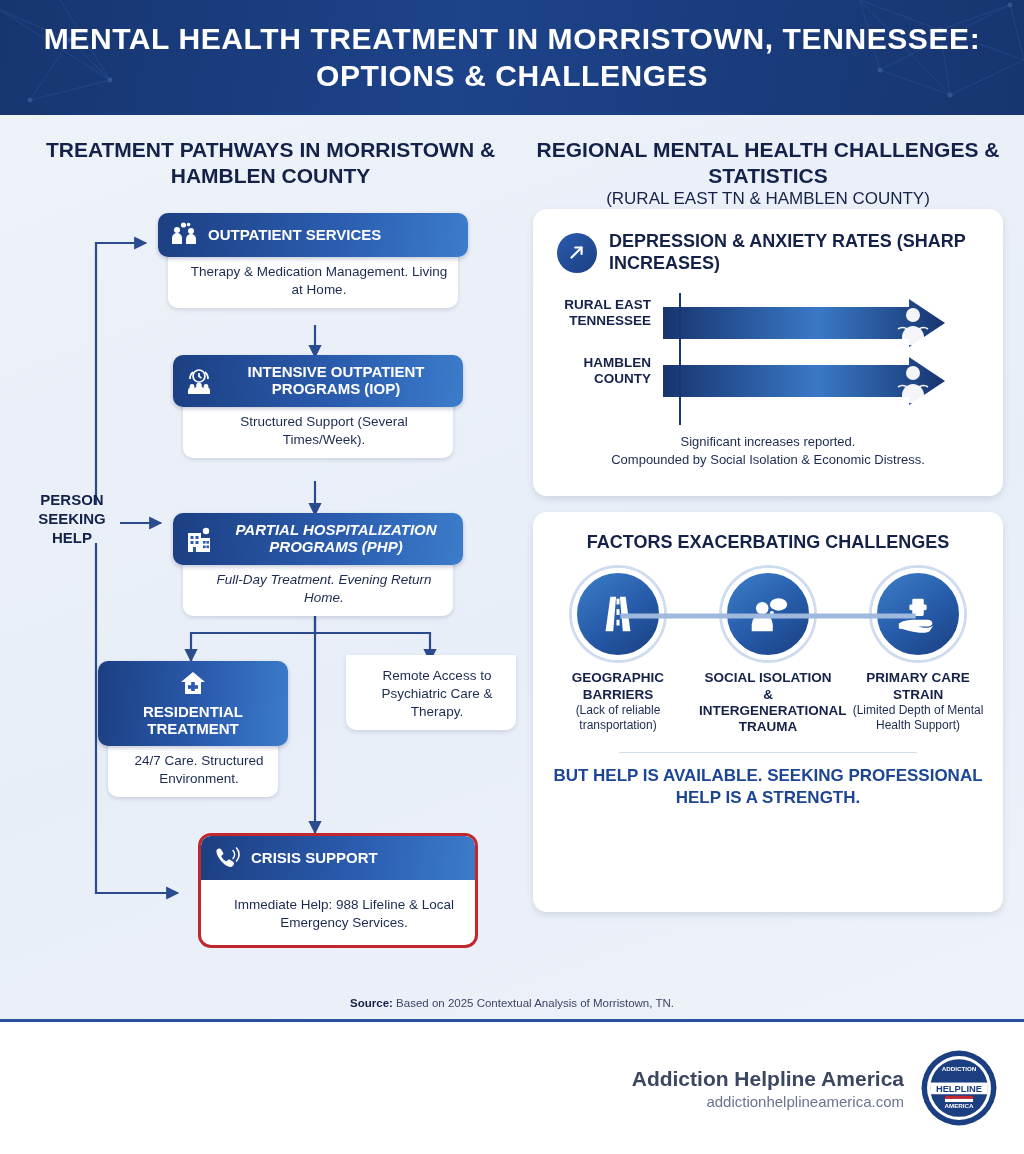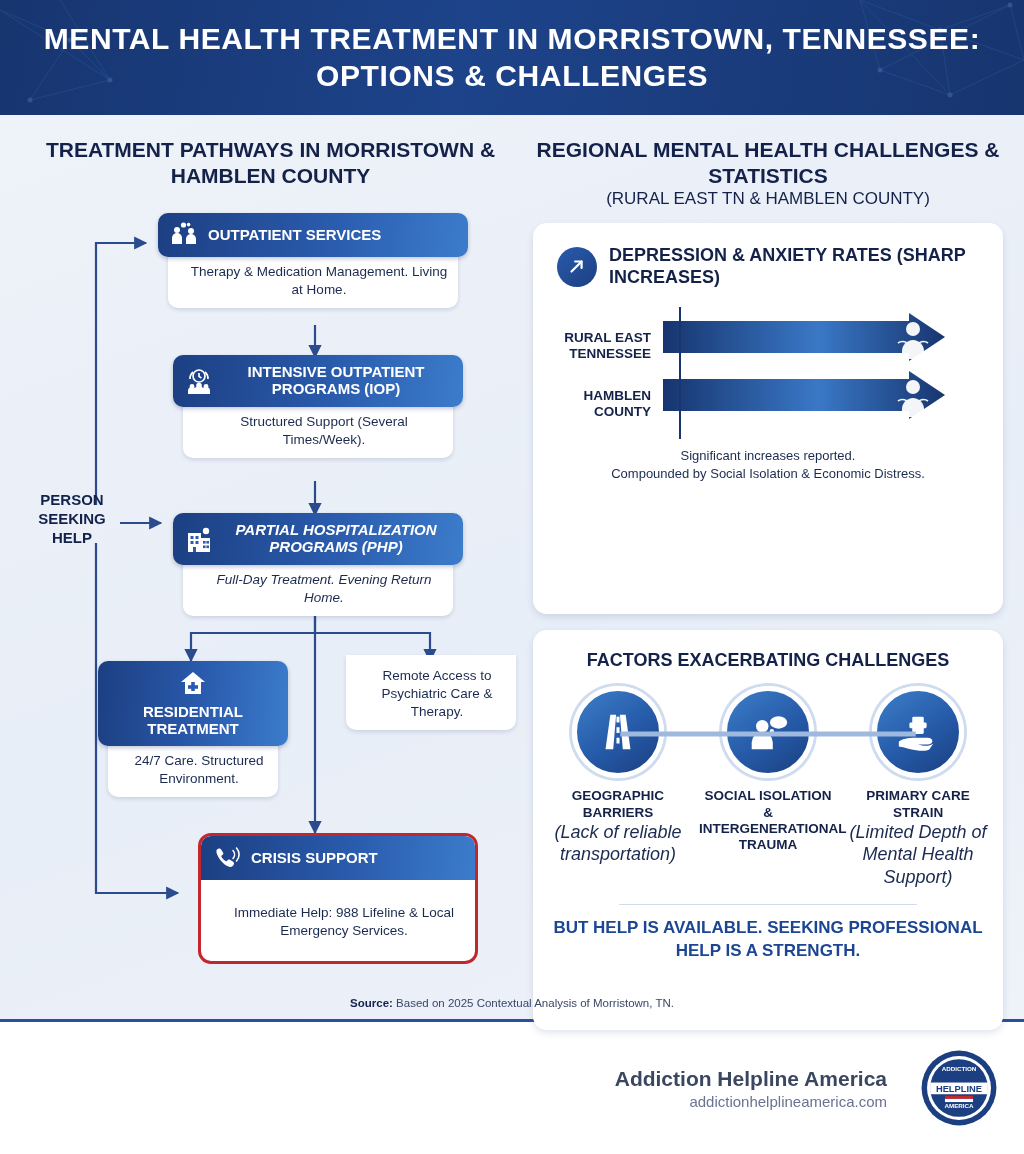--- a/index.html
+++ b/index.html
@@ -92,21 +92,21 @@
     position: relative; z-index: 2;
   }
   .node.crisis {
     border: 3px solid #c1272d;
     border-radius: 13px;
     background: #fff;
     padding: 0;
     overflow: hidden;
   }
   .node.crisis .pill { border-radius: 9px 9px 0 0; box-shadow: none; }
-  .node.crisis .desc { margin: 12px; border-radius: 4px; box-shadow: none; font-weight: normal; }
+  .node.crisis .desc { margin: 4px; border-radius: 4px; box-shadow: none; font-weight: normal; }
 
   .ico { width: 30px; height: 26px; flex: 0 0 auto; }
 
   .person-seeking {
     position: absolute;
     left: 6px; top: 286px;
     width: 96px;
     text-align: center;
     font-size: 15px;
     font-weight: bold;
@@ -125,21 +125,21 @@
   .card-title {
     color: #14224a; font-size: 18px; font-weight: bold; line-height: 1.2;
     text-transform: uppercase;
   }
   .badge-circle {
     width: 40px; height: 40px; border-radius: 50%;
     background: linear-gradient(140deg,#2a5bad,#1c3f82);
     display: flex; align-items: center; justify-content: center;
     flex: 0 0 auto;
   }
-  .bar-row { display: flex; align-items: flex-end; margin-bottom: 6px; }
+  .bar-row { display: flex; align-items: flex-start; margin-bottom: 6px; }
   .bar-label {
     width: 112px; text-align: right; padding-right: 10px;
     font-size: 13.5px; font-weight: bold; color: #14224a; line-height: 1.2;
     text-transform: uppercase;
   }
   .note {
     text-align: center; font-size: 13px; color: #1b2b50; line-height: 1.4;
   }
 
   .factors { display: flex; justify-content: space-between; margin-top: 14px; position: relative; }
@@ -149,39 +149,39 @@
     margin: 0 auto 10px auto;
     background: linear-gradient(145deg,#3d7ec9 0%, #255aa8 55%, #1b3f80 100%);
     border: 5px solid #ffffff;
     box-shadow: 0 0 0 3px #cfdcef;
     display: flex; align-items: center; justify-content: center;
   }
   .factor .f-title {
     font-size: 13.5px; font-weight: bold; color: #14224a; line-height: 1.22;
     text-transform: uppercase;
   }
-  .factor .f-sub { font-size: 18px; color: #1b2b50; line-height: 1.25; font-style: italic; }
+  .factor .f-sub { font-size: 12px; color: #1b2b50; line-height: 1.25; }
   .divider { height: 1px; background: #d3dced; margin: 16px 70px 12px 70px; }
   .tagline {
     text-align: center; color: #1c4593; font-size: 17px; font-weight: bold;
     line-height: 1.3; text-transform: uppercase;
   }
 
   .source {
     position: absolute; left: 0; right: 0; bottom: 10px;
     text-align: center; font-size: 11.5px; color: #3a4766;
   }
   .source b { color: #14224a; }
 
   
   .footer {
     height: 132px;
     background: #ffffff;
     display: flex; align-items: center; justify-content: flex-end;
-    padding-right: 26px; gap: 33px;
+    padding-right: 26px; gap: 16px;
   }
   .footer-text { text-align: right; }
   .footer-text .brand { font-size: 21px; color: #3b4761; font-weight: bold; }
   .footer-text .url { font-size: 15px; color: #6a7490; margin-top: 2px; }
   .seal { width: 78px; height: 78px; }
 </style>
 </head>
 <body>
 
 <div class="header">
@@ -352,21 +352,21 @@
           <div class="desc">Immediate Help: 988 Lifeline &amp; Local Emergency Services.</div>
         </div>
 
       </div>
     </div>
 
     <div class="col-right">
       <div class="col-title">Regional Mental Health Challenges &amp; Statistics</div>
       <div class="col-sub">(Rural East TN &amp; Hamblen County)</div>
 
-      <div class="card" style="margin-top:14px; height:391px;">
+      <div class="card" style="height:287px;">
         <div style="display:flex; align-items:center; gap:12px; padding:6px 4px 0 8px;">
           <span class="badge-circle">
             <svg viewBox="0 0 24 24" width="22" height="22">
                 <g fill="none" stroke="#fff" stroke-width="2.4" stroke-linecap="round" stroke-linejoin="round">
               <path d="M6 17 L17 6"></path>
                   <path d="M10 6h7v7"></path>
             </g>
               </svg>
           </span>
           <span class="card-title" style="flex:1">Depression &amp; Anxiety Rates (Sharp Increases)</span>

